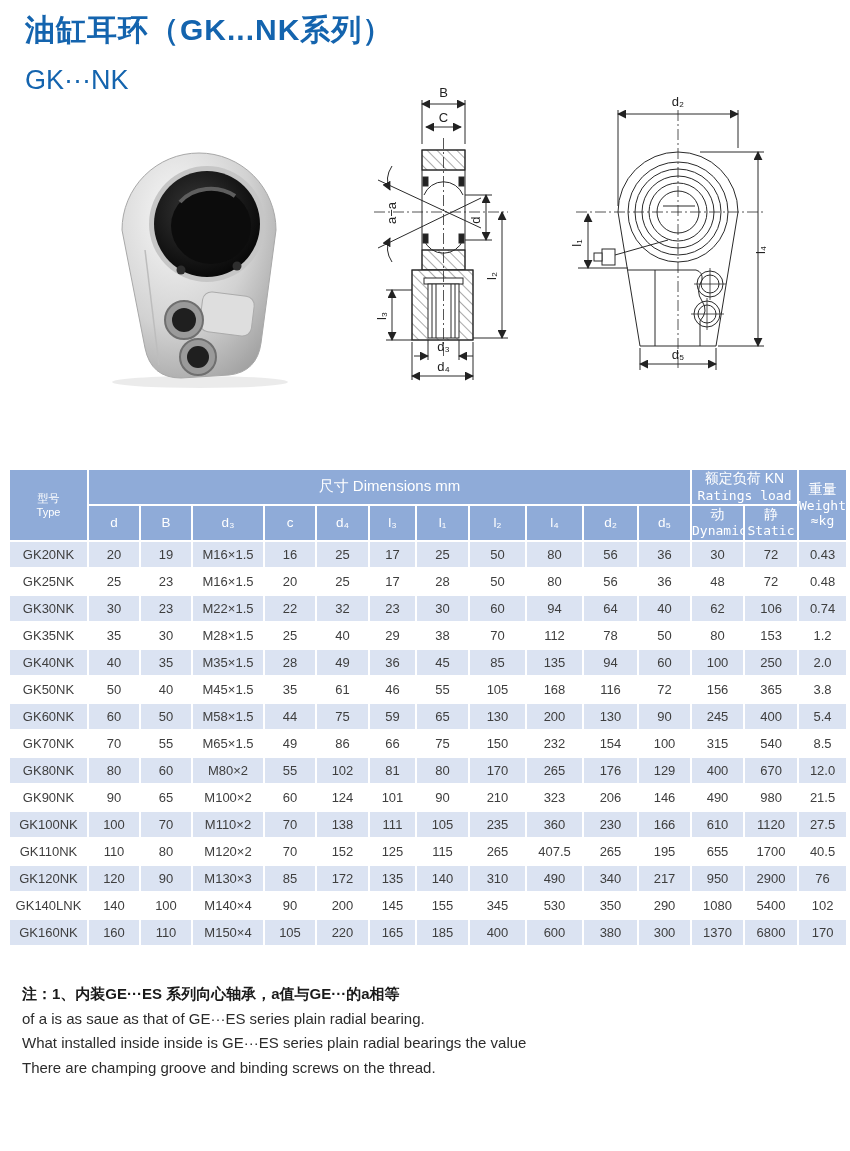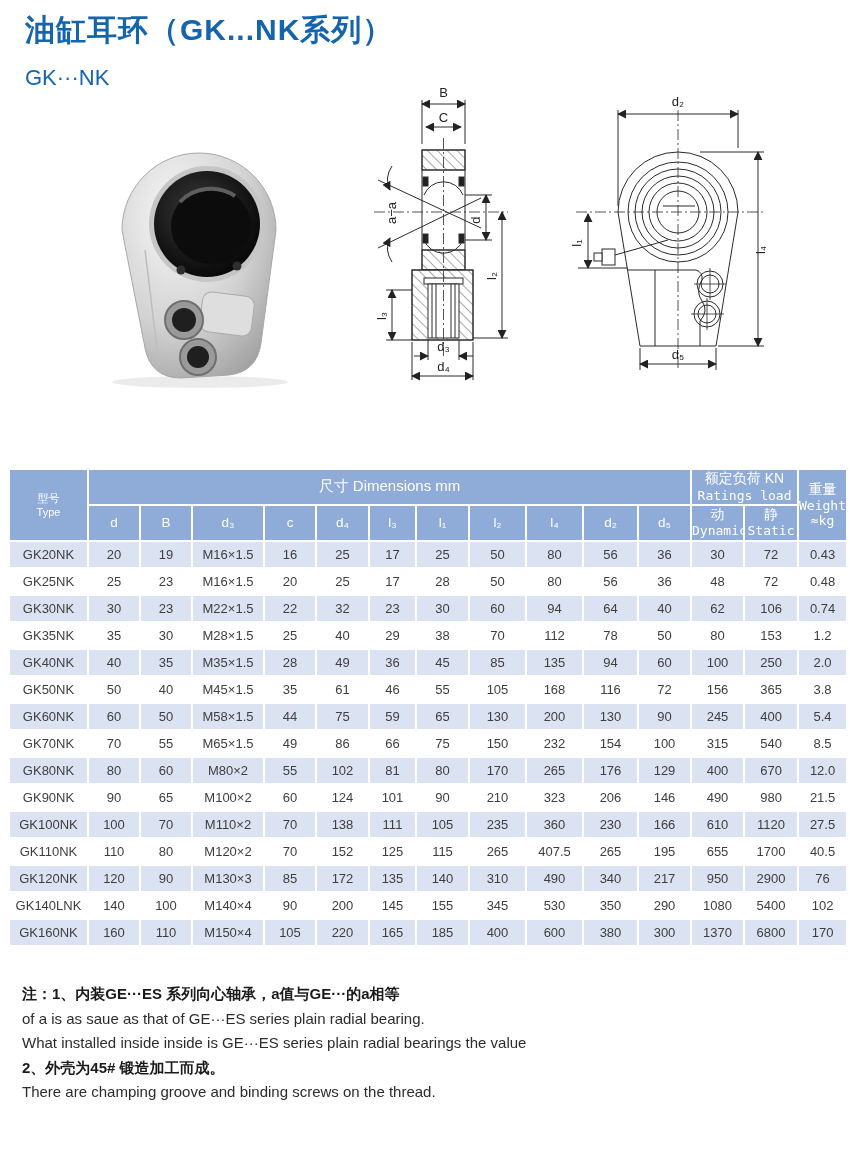--- a/index.html
+++ b/index.html
@@ -1,21 +1,21 @@
 <!DOCTYPE html>
 <html><head>
 <meta charset="utf-8">
 <style>
   html,body{margin:0;padding:0;background:#fff;}
   .page{position:relative;width:850px;height:1151px;background:#fff;overflow:hidden;
         font-family:"Liberation Sans","DejaVu Sans",sans-serif;padding-left:30px;}
   .hdr{position:absolute;left:25px;top:10px;}
   .title-zh{font-size:30px;font-weight:bold;color:#1464ae;letter-spacing:1px;margin:0;}
   .title-en{font-size:23px;color:#252525;margin:6px 0 0 0;font-weight:normal;}
-  .series{font-size:22px;color:#1464ae;margin-top:14px;}
+  .series{font-size:27px;color:#1464ae;margin-top:14px;}
   .photo{position:absolute;left:85px;top:130px;}
   .diag1{position:absolute;left:366px;top:80px;}
   .diag2{position:absolute;left:568px;top:88px;}
   svg text{font-family:"Liberation Sans","DejaVu Sans",sans-serif;font-size:13px;fill:#222;}
   
   .spec{position:absolute;left:8px;top:468px;border-collapse:separate;border-spacing:2px;table-layout:fixed;width:834px;}
   .spec th,.spec td{text-align:center;vertical-align:middle;padding:0;overflow:hidden;}
   .spec thead th{background:#8fabd8;color:#fff;font-weight:normal;}
   .th-type{font-size:11px;line-height:1.3;}
   .th-dims{font-size:15px;height:32px;}
@@ -521,17 +521,16 @@
           <td>6800</td>
           <td>170</td>
         </tr>
       </tbody>
   </table>
 
   <div class="notes">
     <p class="zh">注：1、内装GE···ES 系列向心轴承，a值与GE···的a相等</p>
     <p class="en">of a is as saue as that of GE···ES series plain radial bearing.</p>
     <p class="en"> What installed inside inside is GE···ES series plain radial bearings the value</p>
-    <p class="zh">2、外壳为45# 锻造加工而成。</p>
     <p class="en">There are champing groove and binding screws on the thread.</p>
   </div>
 
 </div>
 
 </body></html>

